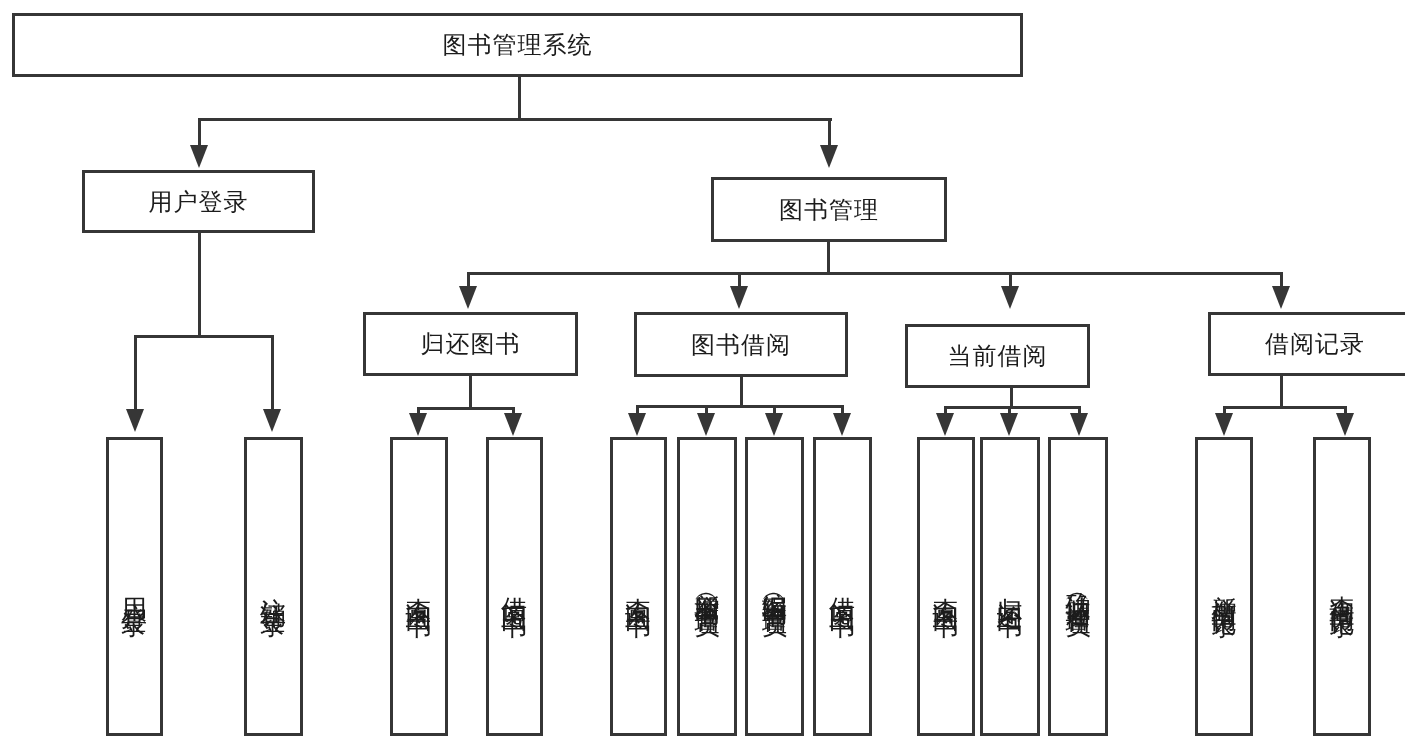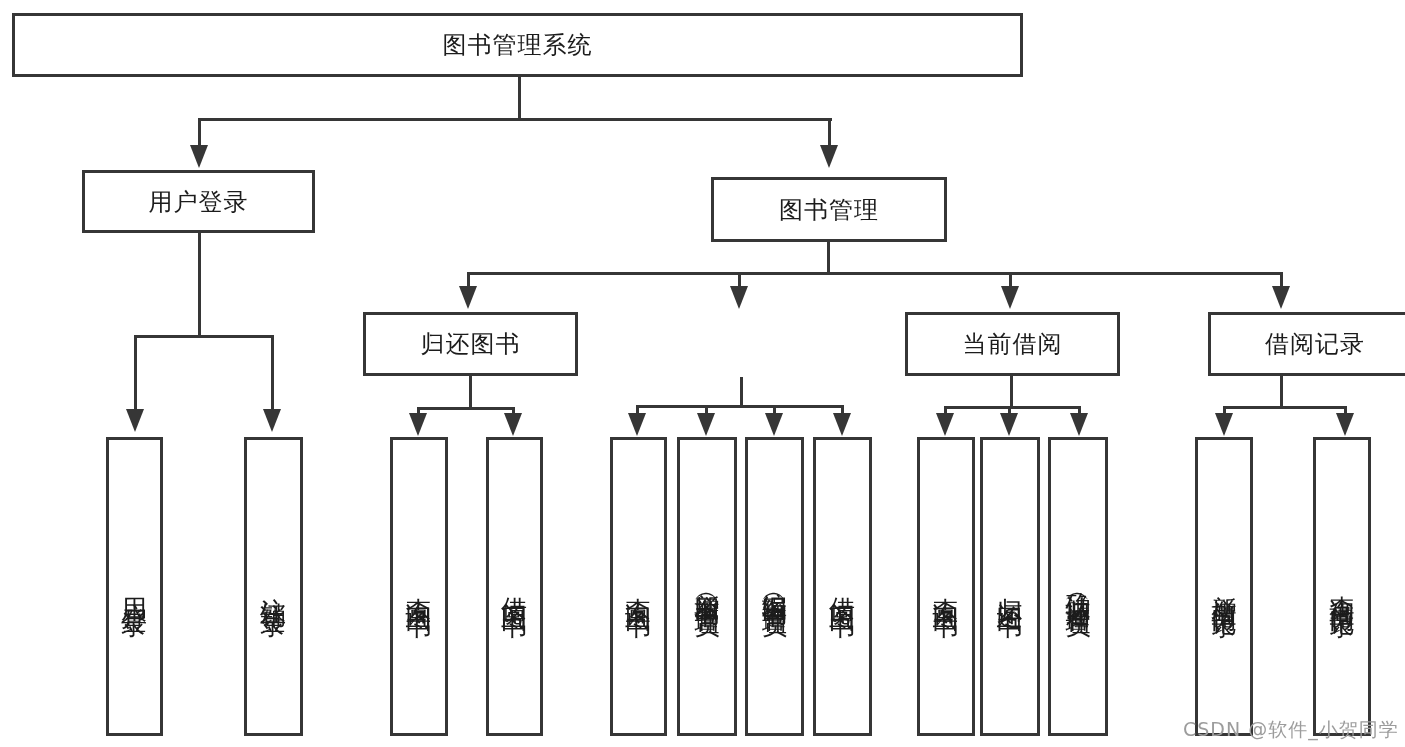--- a/index.html
+++ b/index.html
@@ -67,22 +67,23 @@
 <div class="canvas">
 
   <div class="box" style="left:12px;top:13px;width:1011px;height:64px;">图书管理系统</div>
 
   <div class="box" style="left:82px;top:170px;width:233px;height:63px;">用户登录</div>
 
   <div class="box" style="left:711px;top:169px;width:236px;height:65px;margin-top:8px;">图书管理</div>
 
   <div class="box" style="left:363px;top:312px;width:215px;height:64px;">归还图书</div>
 
+  <div class="box" style="left:634px;top:312px;width:214px;height:65px;">图书借阅</div>
 
-  <div class="box" style="left:905px;top:312px;width:215px;height:64px;">当前借阅</div>
+  <div class="box" style="left:905px;top:324px;width:185px;height:64px;">当前借阅</div>
 
   <div class="box" style="left:1208px;top:312px;width:214px;height:64px;">借阅记录</div>
 
   <div class="box vbox" style="left:106px;top:437px;width:57px;height:299px;">用户登录</div>
 
   <div class="box vbox" style="left:244px;top:437px;width:59px;height:299px;">注销登录</div>
 
   <div class="box vbox" style="left:390px;top:437px;width:58px;height:299px;">查询图书</div>
 
   <div class="box vbox" style="left:486px;top:437px;width:57px;height:299px;">借阅图书</div>
@@ -157,15 +158,14 @@
   <div class="vline" style="left:1078px;top:406px;height:7px;"></div>
   <div class="tri" style="left:1070px;top:413px;"></div>
 
   <div class="vline" style="left:1280px;top:376px;height:30px;"></div>
   <div class="hline" style="left:1223px;top:406px;width:124px;"></div>
   <div class="vline" style="left:1223px;top:406px;height:7px;"></div>
   <div class="tri" style="left:1215px;top:413px;"></div>
   <div class="vline" style="left:1344px;top:406px;height:7px;"></div>
   <div class="tri" style="left:1336px;top:413px;"></div>
 
-  <div class="watermark">CSDN @软件_小贺同学</div>
 
 </div>
 
 </body></html>

